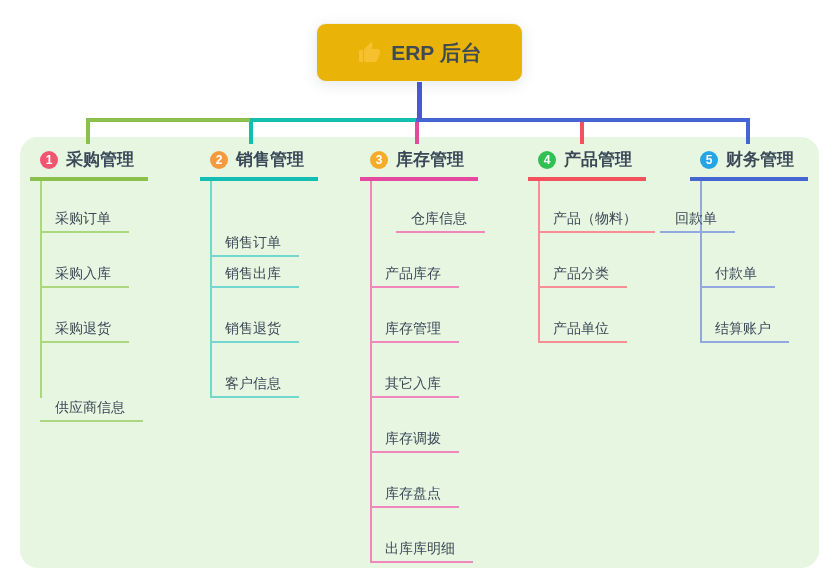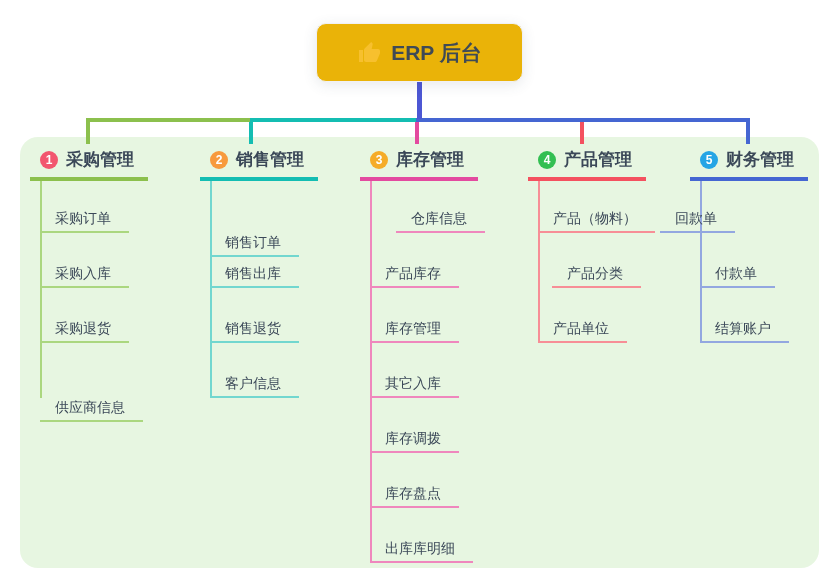--- a/index.html
+++ b/index.html
@@ -142,21 +142,21 @@
       <div class="child-node" style="left: 370px; top: 368px; border-bottom-color: rgb(239, 135, 189);">其它入库</div>
       <div class="child-node" style="left: 370px; top: 423px; border-bottom-color: rgb(239, 135, 189);">库存调拨</div>
       <div class="child-node" style="left: 370px; top: 478px; border-bottom-color: rgb(239, 135, 189);">库存盘点</div>
       <div class="child-node" style="left: 370px; top: 533px; border-bottom-color: rgb(239, 135, 189);">出库库明细</div>
       <div class="branch-header" style="left: 528px; border-bottom-color: rgb(244, 81, 95);">
         <span class="badge" style="background: rgb(51, 191, 82);">4</span>
         <span>产品管理</span>
       </div>
       <div class="child-connector" style="left: 538px; top: 181px; height: 162px; background: rgb(247, 142, 150);"></div>
       <div class="child-node" style="left: 538px; top: 203px; border-bottom-color: rgb(247, 142, 150); text-align: center;">产品（物料）</div>
-      <div class="child-node" style="left: 552px; top: 258px; border-bottom-color: rgb(247, 142, 150);">产品分类</div>
+      <div class="child-node" style="left: 538px; top: 258px; border-bottom-color: rgb(247, 142, 150);">产品分类</div>
       <div class="child-node" style="left: 538px; top: 313px; border-bottom-color: rgb(247, 142, 150);">产品单位</div>
       <div class="branch-header" style="left: 690px; border-bottom-color: rgb(69, 102, 210);">
         <span class="badge" style="background: rgb(37, 165, 229);">5</span>
         <span>财务管理</span>
       </div>
       <div class="child-connector" style="left: 700px; top: 181px; height: 162px; background: rgb(147, 167, 224);"></div>
       <div class="child-node" style="left: 660px; top: 203px; border-bottom-color: rgb(147, 167, 224);">回款单</div>
       <div class="child-node" style="left: 700px; top: 258px; border-bottom-color: rgb(147, 167, 224);">付款单</div>
       <div class="child-node" style="left: 700px; top: 313px; border-bottom-color: rgb(147, 167, 224);">结算账户</div>
     </div>

